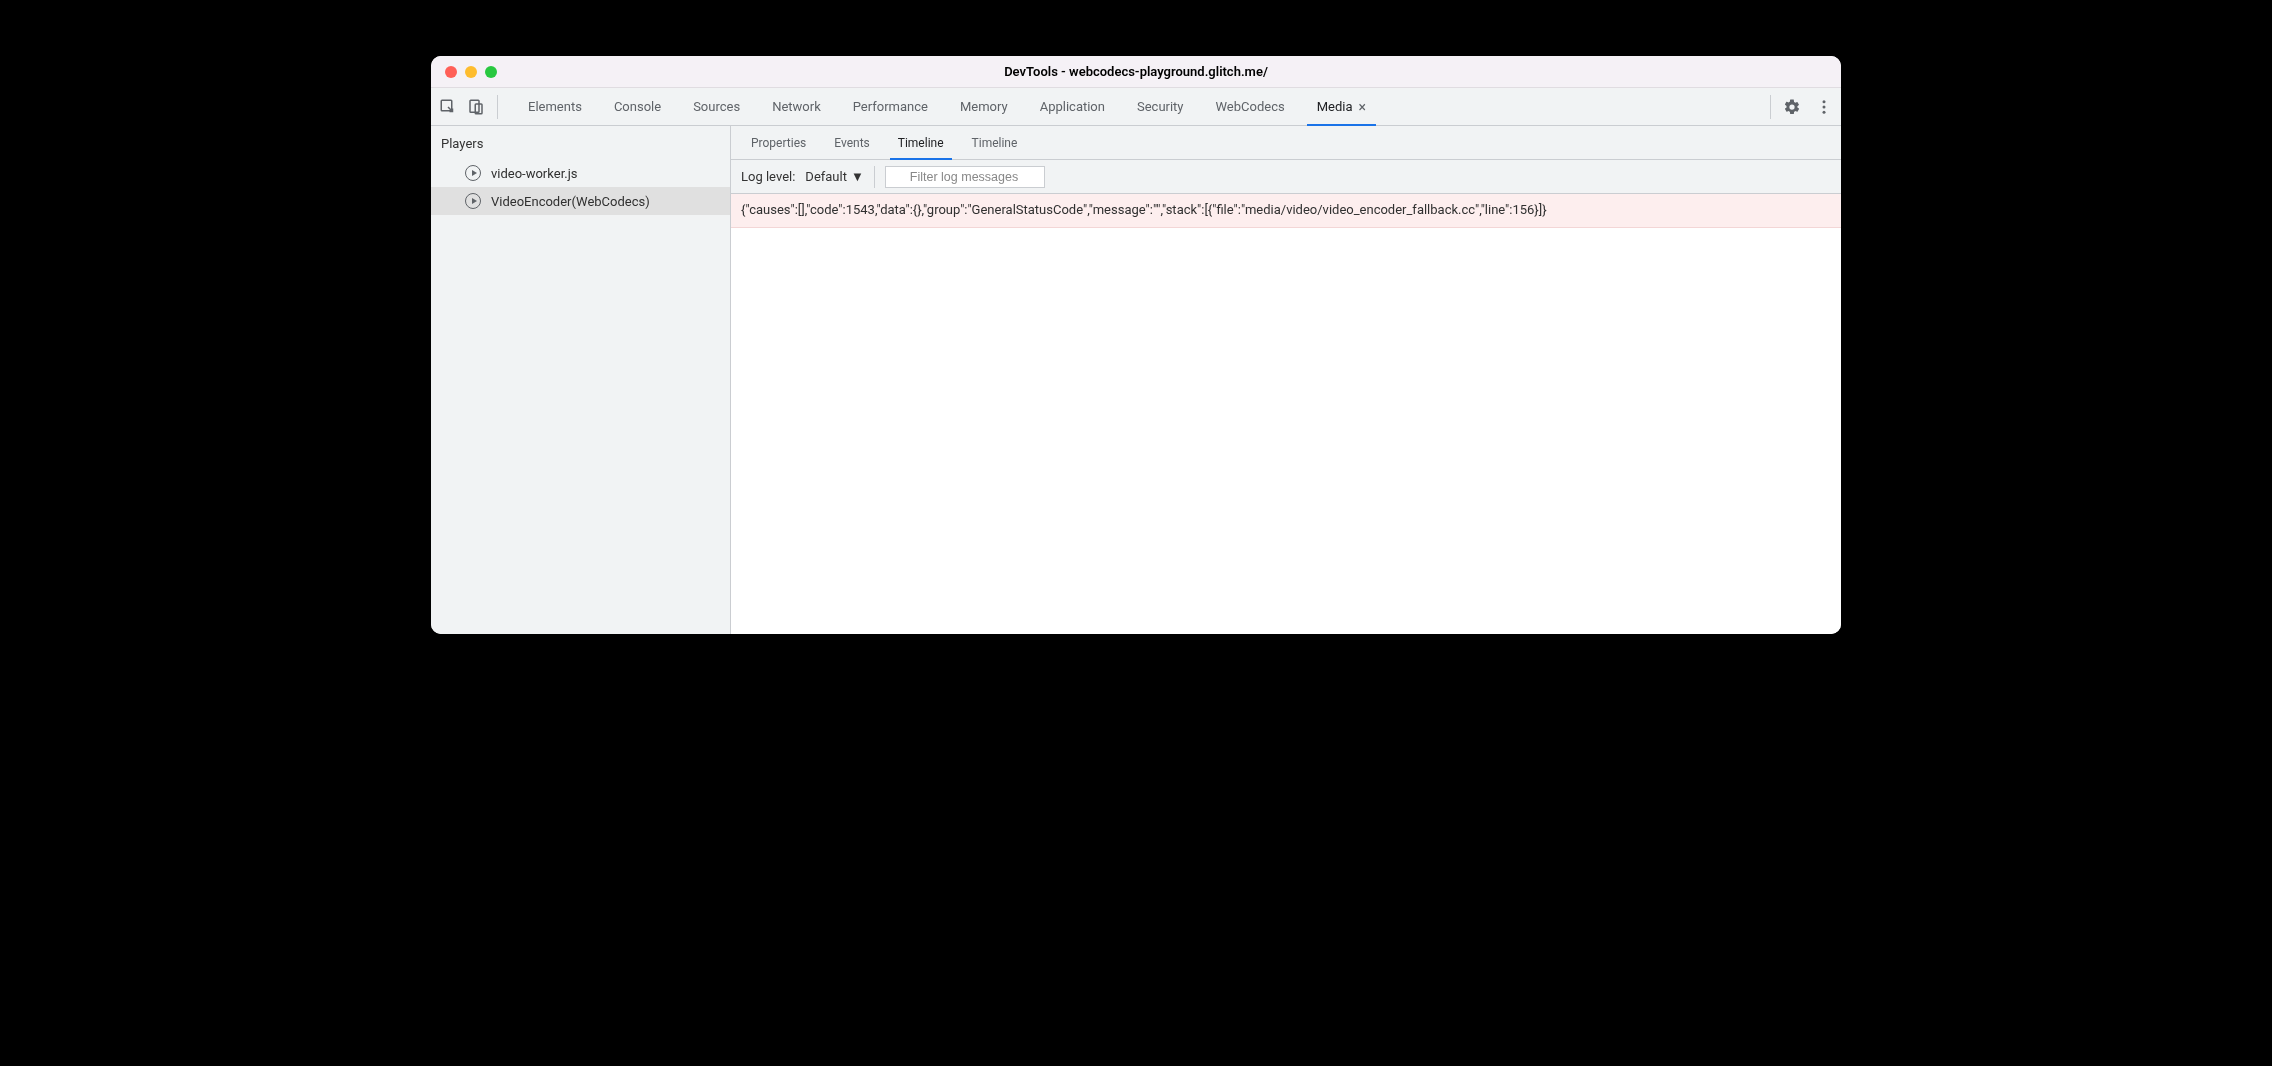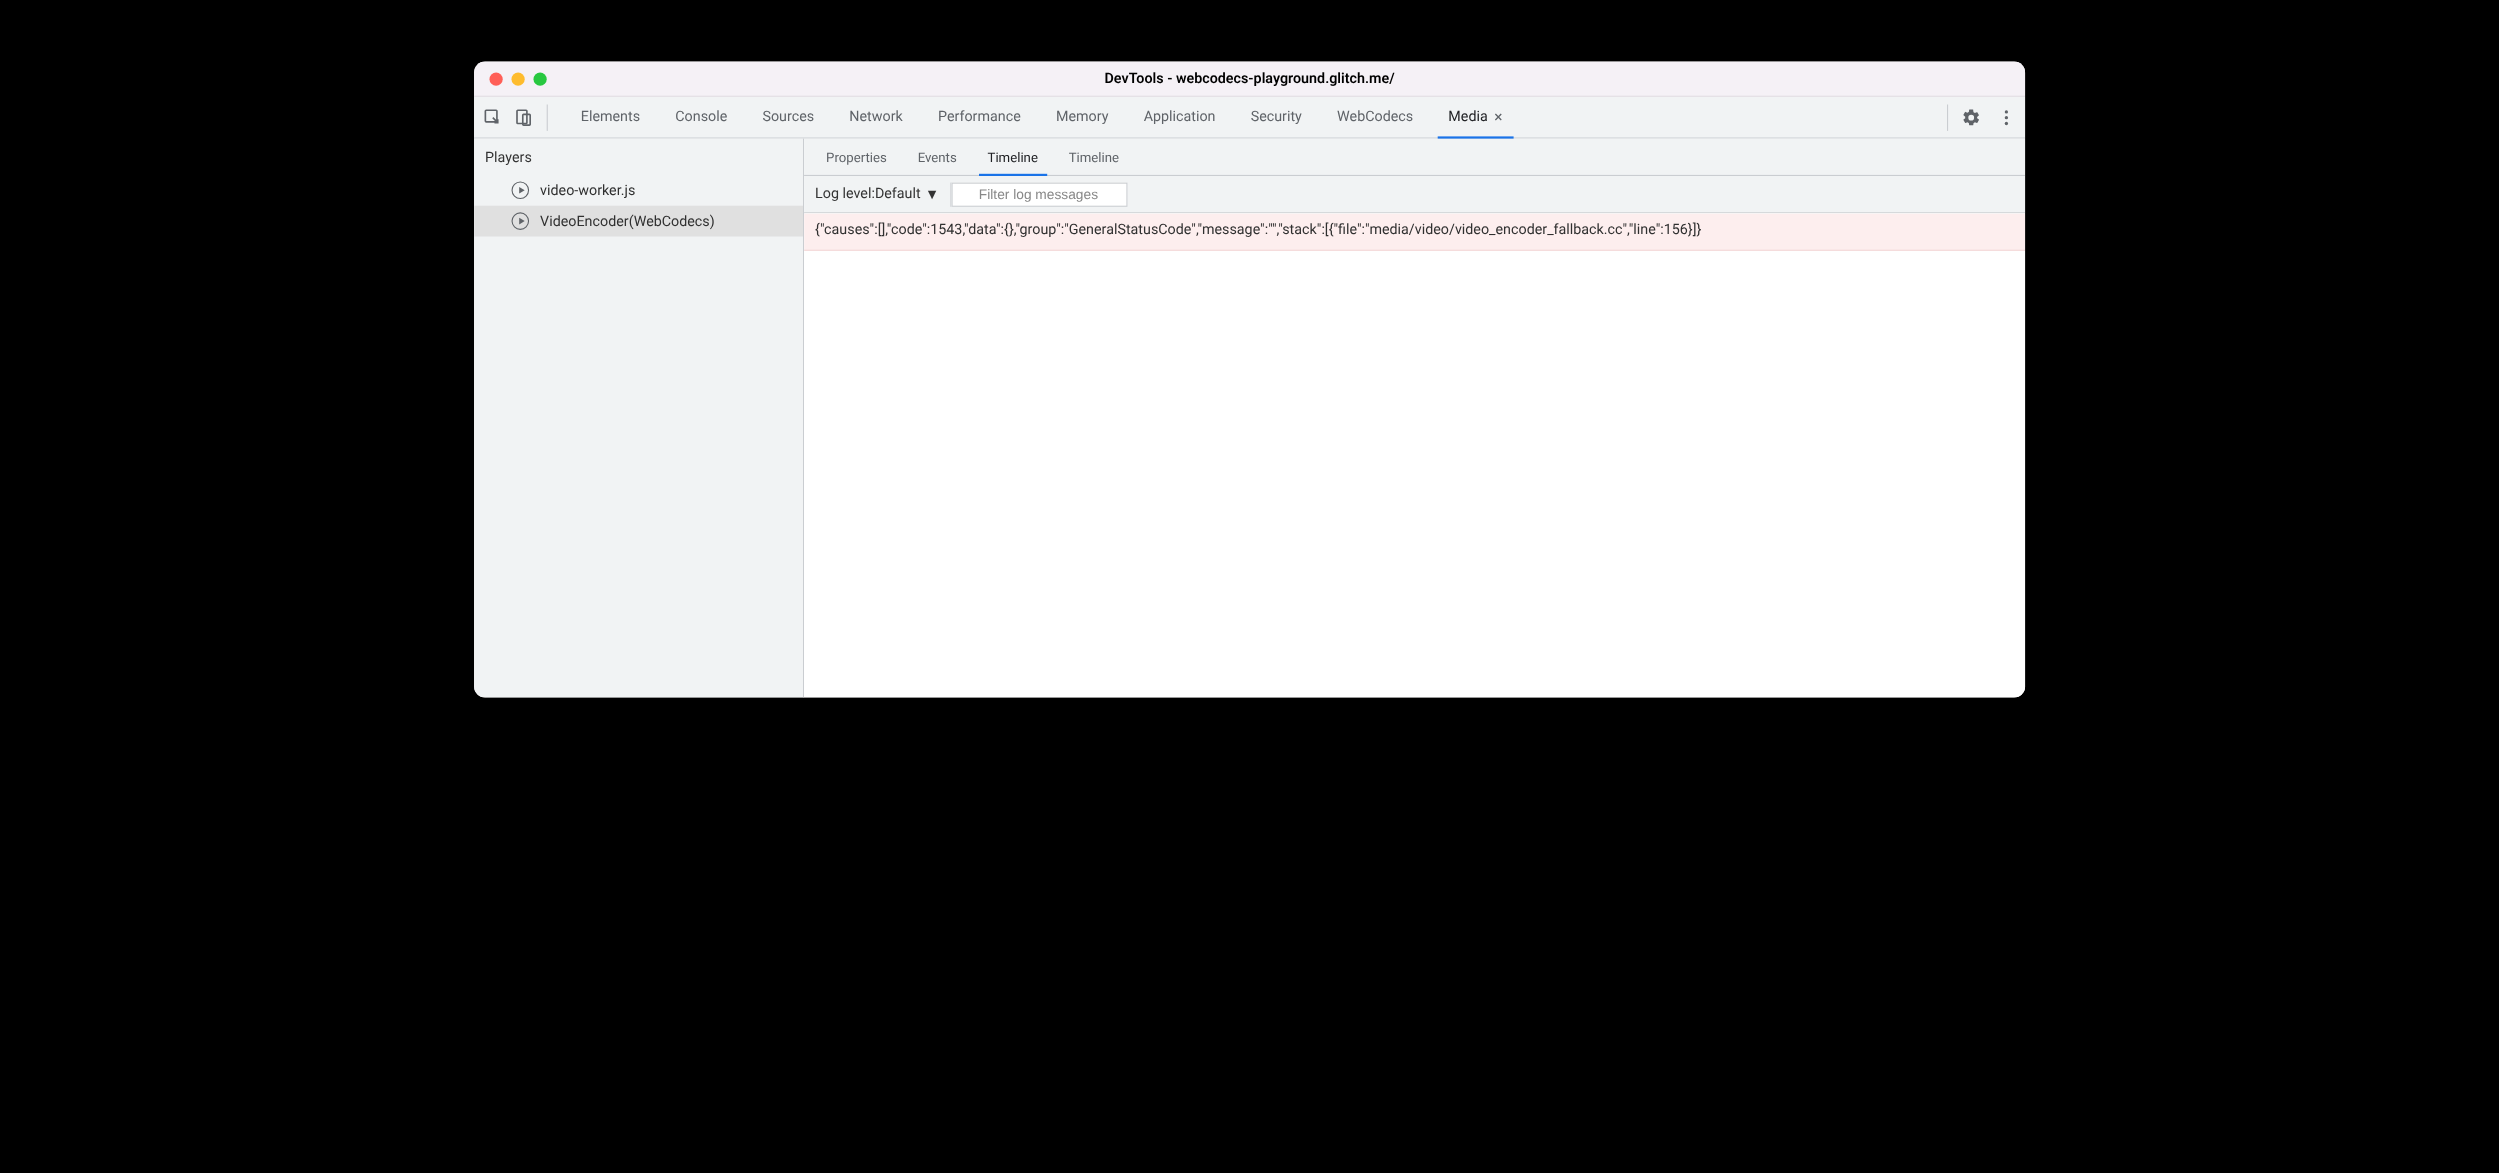--- a/index.html
+++ b/index.html
@@ -183,20 +183,21 @@
       left:6px; right:6px; bottom:-1px;
       height:2px;
       background:#1a73e8;
     }
     .filterbar {
       height: 34px;
       background: #f1f3f4;
       border-bottom: 1px solid #cacdd1;
       display: flex;
       align-items: center;
+      gap: 10px;
       padding: 0 10px;
       font-size: 13px;
       color: #333;
     }
     .loglevel-select {
       display: flex;
       align-items: center;
       gap: 4px;
       color: #333;
       padding-right: 10px;

